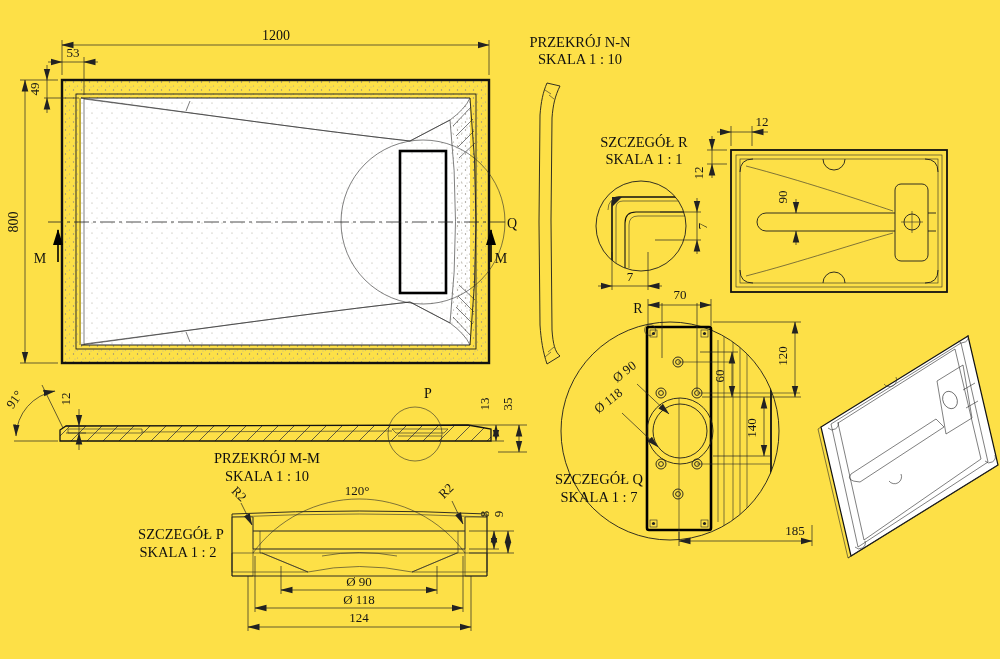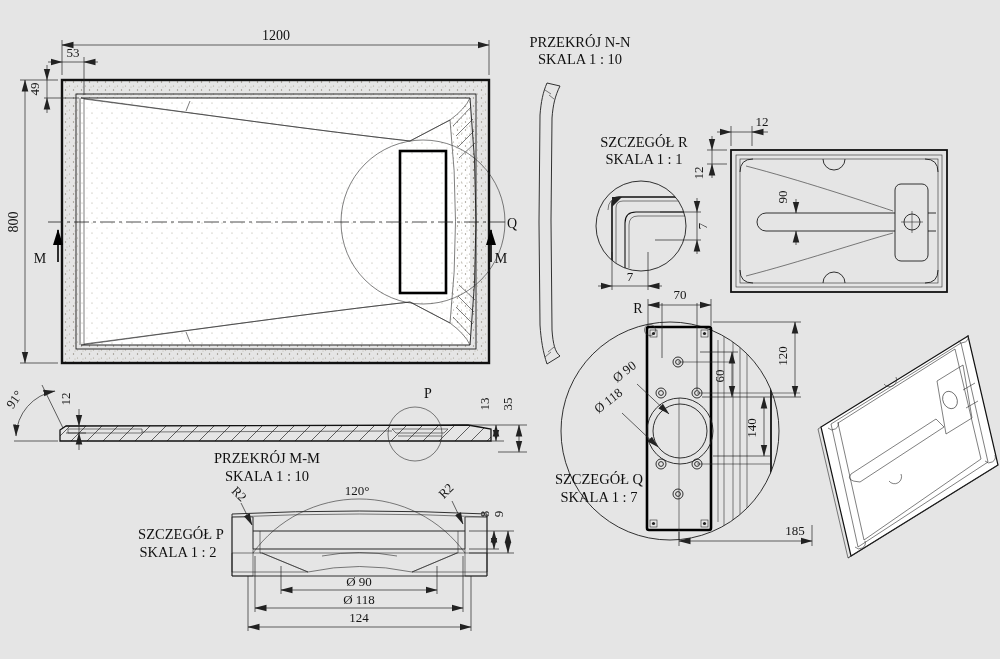--- a/index.html
+++ b/index.html
@@ -1,16 +1,16 @@
 <!DOCTYPE html>
 <html><head>
 <meta charset="utf-8">
 <style>
   html,body{margin:0;padding:0;background:#ffffff;}
-  .canvas{position:relative;width:1000px;height:659px;background:#e5e5e5;overflow:hidden;}
+  .canvas{position:relative;width:1000px;height:659px;background:#fde047;overflow:hidden;}
   svg{display:block;}
   .t{font-family:"Liberation Serif",serif;font-size:13px;fill:#161616;}
   .tt{font-family:"Liberation Serif",serif;font-size:14.5px;fill:#101010;}
   .tb{font-family:"Liberation Serif",serif;font-size:14px;fill:#101010;}
   .ln{stroke:#1c1c1c;fill:none;stroke-width:0.9;}
   .lt{stroke:#2a2a2a;fill:none;stroke-width:0.6;}
   .lb{stroke:#111;fill:none;stroke-width:1.8;}
   .lB{stroke:#000;fill:none;stroke-width:2.6;}
   .d{stroke:#222;fill:none;stroke-width:0.7;}
   .cl{stroke:#222;fill:none;stroke-width:0.8;stroke-dasharray:15 4 3 4;}

